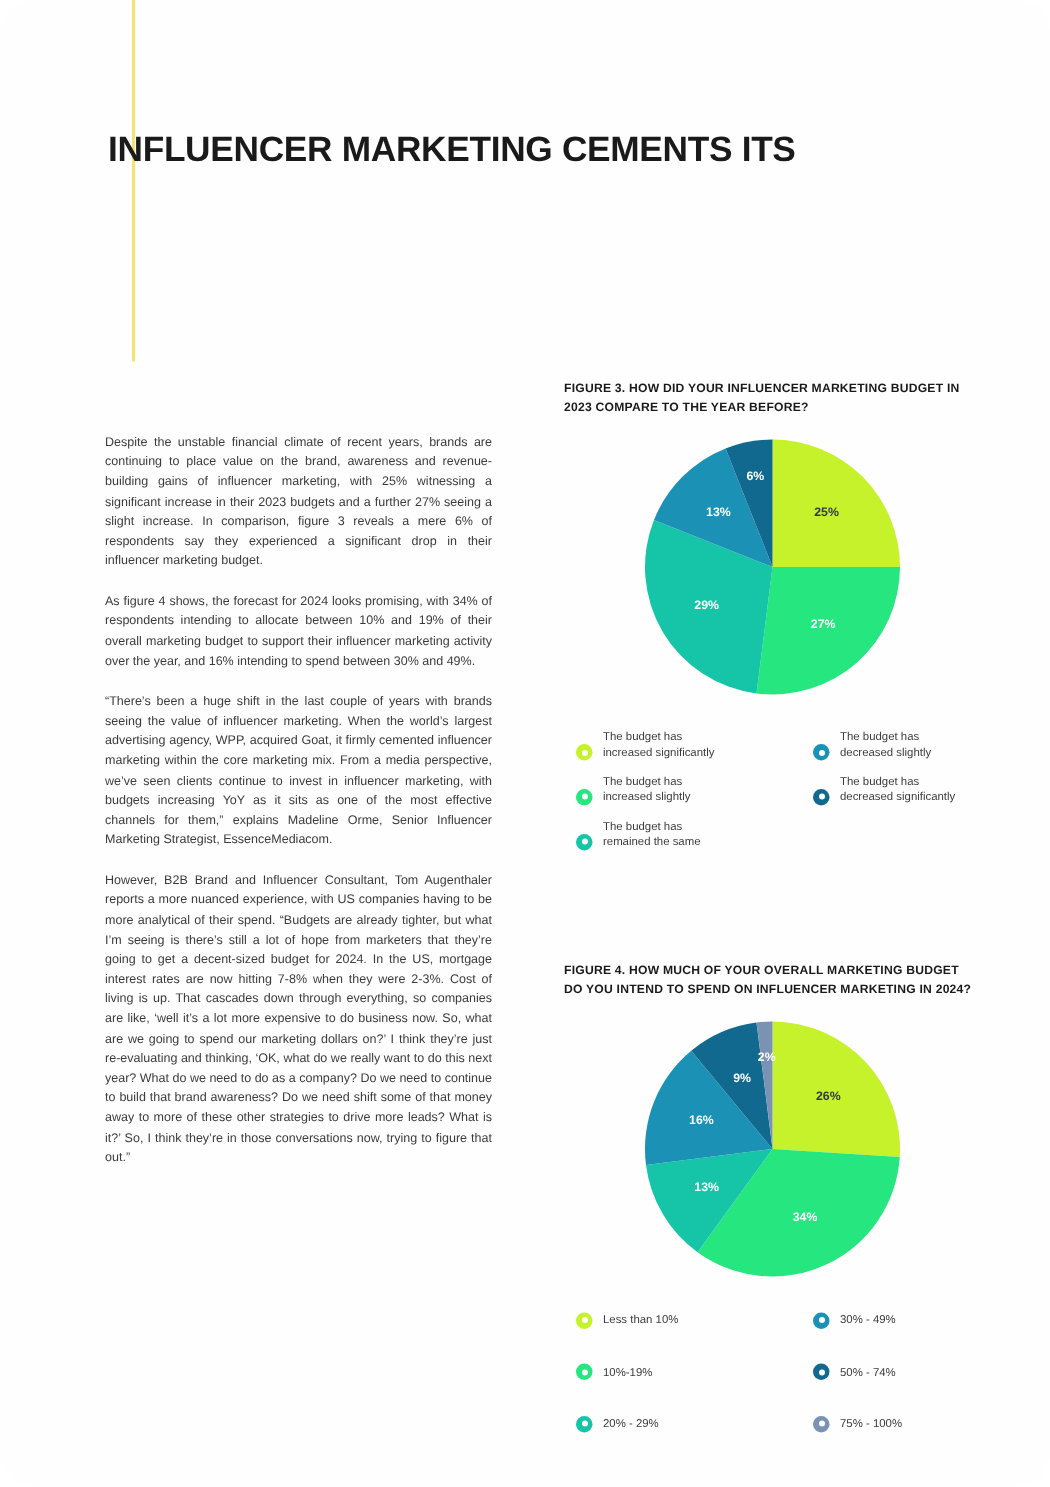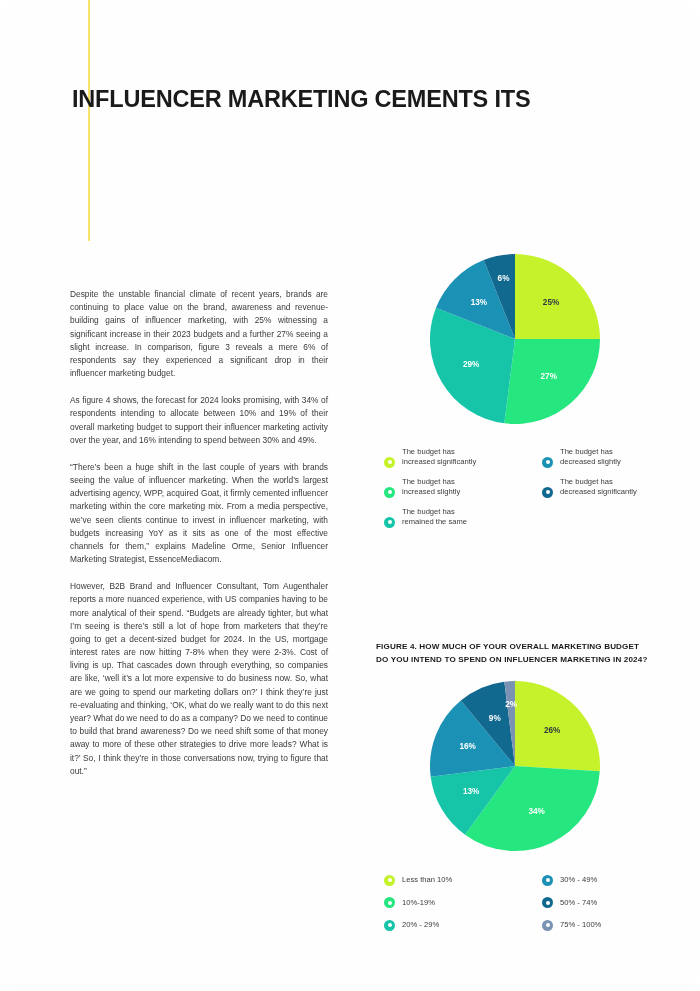--- a/index.html
+++ b/index.html
@@ -137,41 +137,42 @@
     border-radius: 50%;
     background: #ffffff;
   }
   .legend-label {
     font-size: 7.6px;
     line-height: 1.38;
     color: #3b3b3d;
     white-space: pre-line;
   }
   .legend.single-line .legend-label { white-space: nowrap; }
-  .legend.single-line { row-gap: 11px; }
+  .legend.single-line { row-gap: 23px; }
 </style>
 </head>
 <body>
 
 <div class="page">
 
   <div class="accent-rule" style="background: rgb(245, 227, 107);"></div>
 
   <h1 class="headline">
     <span class="hl-line">INFLUENCER MARKETING CEMENTS ITS</span>
   </h1>
 
   <div class="article">
     <p>Despite the unstable financial climate of recent years, brands are continuing to place value on the brand, awareness and revenue-building gains of influencer marketing, with 25% witnessing a significant increase in their 2023 budgets and a further 27% seeing a slight increase. In comparison, figure 3 reveals a mere 6% of respondents say they experienced a significant drop in their influencer marketing budget.</p>
     <p>As figure 4 shows, the forecast for 2024 looks promising, with 34% of respondents intending to allocate between 10% and 19% of their overall marketing budget to support their influencer marketing activity over the year, and 16% intending to spend between 30% and 49%.</p>
     <p>“There’s been a huge shift in the last couple of years with brands seeing the value of influencer marketing. When the world’s largest advertising agency, WPP, acquired Goat, it firmly cemented influencer marketing within the core marketing mix. From a media perspective, we’ve seen clients continue to invest in influencer marketing, with budgets increasing YoY as it sits as one of the most effective channels for them,” explains Madeline Orme, Senior Influencer Marketing Strategist, EssenceMediacom.</p>
     <p>However, B2B Brand and Influencer Consultant, Tom Augenthaler reports a more nuanced experience, with US companies having to be more analytical of their spend. “Budgets are already tighter, but what I’m seeing is there’s still a lot of hope from marketers that they’re going to get a decent-sized budget for 2024. In the US, mortgage interest rates are now hitting 7-8% when they were 2-3%. Cost of living is up. That cascades down through everything, so companies are like, ‘well it’s a lot more expensive to do business now. So, what are we going to spend our marketing dollars on?’ I think they’re just re-evaluating and thinking, ‘OK, what do we really want to do this next year? What do we need to do as a company? Do we need to continue to build that brand awareness? Do we need shift some of that money away to more of these other strategies to drive more leads? What is it?’ So, I think they’re in those conversations now, trying to figure that out.”</p>
   </div>
 
   <section class="figure-col" id="figure-3">
+    <h2 class="fig-title">FIGURE 3. HOW DID YOUR INFLUENCER MARKETING BUDGET IN 2023 COMPARE TO THE YEAR BEFORE?</h2>
     <div class="chart-area">
       <div class="pie-wrap">
         <svg class="pie-svg" viewBox="0 0 172 172">
             <path d="M 86 86 L 86.00 1.00 A 85 85 0 0 1 171.00 86.00 Z" fill="#c5f22a"></path>
             <text x="122.06" y="49.94" class="pie-label dark">25%</text>
             <path d="M 86 86 L 171.00 86.00 A 85 85 0 0 1 75.35 170.33 Z" fill="#25e67f"></path>
             <text x="119.73" y="124.26" class="pie-label">27%</text>
             <path d="M 86 86 L 75.35 170.33 A 85 85 0 0 1 6.97 54.71 Z" fill="#16c4a8"></path>
             <text x="42.10" y="111.96" class="pie-label">29%</text>
             <path d="M 86 86 L 6.97 54.71 A 85 85 0 0 1 54.71 6.97 Z" fill="#1b92b5"></path>

